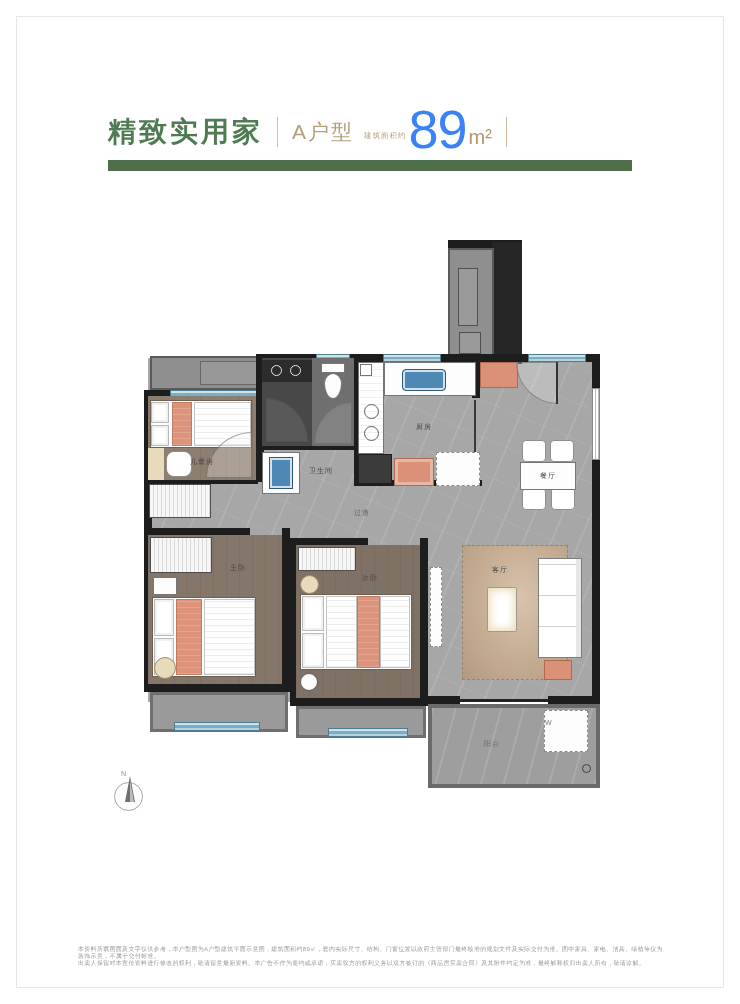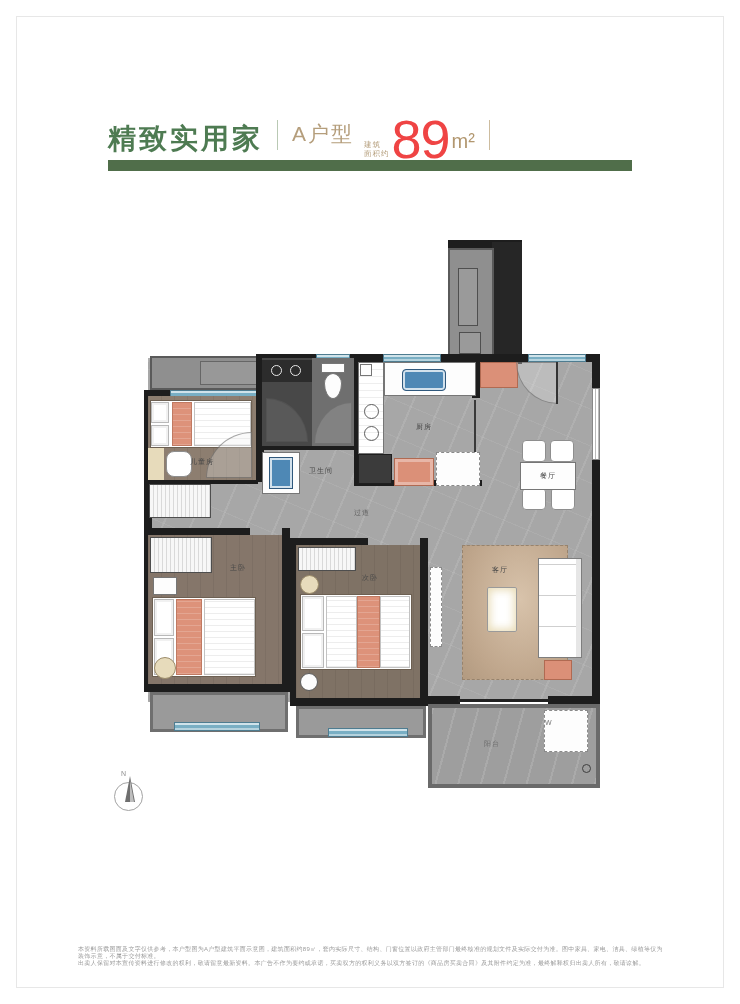--- a/index.html
+++ b/index.html
@@ -1,28 +1,28 @@
 <!DOCTYPE html>
 <html><head>
 <meta charset="utf-8">
 <style>
   html,body{margin:0;padding:0;background:#fff;}
   body{width:740px;height:1004px;font-family:"Liberation Sans",sans-serif;}
   .page{position:relative;width:740px;height:1004px;background:#fff;overflow:hidden;}
   .frame{position:absolute;inset:16px;border:1px solid #e7e7e7;pointer-events:none;}
   
-  .header{position:absolute;left:108px;top:120px;width:528px;height:52px;display:flex;}
+  .header{position:absolute;left:108px;top:106px;width:528px;height:52px;display:flex;align-items:center;}
   .t-title{font-size:28px;font-weight:bold;color:#4e7b52;letter-spacing:3px;white-space:nowrap;}
   .vdiv{width:1px;height:30px;margin:0 14px;}
   .vdiv.g{background:#b9c9b4;}
   .vdiv.t{background:#cdbc9f;}
   .t-unit{font-size:21px;color:#b59e7c;letter-spacing:2px;white-space:nowrap;}
-  .t-areaprefix{display:flex;flex-direction:column;justify-content:center;margin:6px 2px 0 10px;}
+  .t-areaprefix{display:flex;justify-content:center;margin:6px 2px 0 10px;}
   .t-areaprefix i{font-style:normal;font-size:7.5px;line-height:9px;color:#b59e7c;letter-spacing:1px;}
-  .t-num{font-size:54px;font-weight:300;color:#ef4444;line-height:50px;letter-spacing:-1px;margin-top:-6px;}
+  .t-num{font-size:54px;font-weight:300;color:#3b82f6;line-height:50px;letter-spacing:-1px;margin-top:-6px;}
   .t-m2{font-size:20px;color:#b2976f;margin:10px 0 0 2px;}
   .t-layout{font-size:19px;color:#b59e7c;letter-spacing:3px;white-space:nowrap;}
   .greenbar{position:absolute;left:108px;top:160px;width:524px;height:11px;background:#506e4a;}
   
   .plan{position:absolute;left:140px;top:230px;width:462px;height:575px;}
   .plan > div, .plan > span{position:absolute;box-sizing:border-box;}
   .wall{background:#1d1d1d;}
   .floor-gray{background:
     repeating-linear-gradient(113deg,rgba(255,255,255,.10) 0 2px,rgba(0,0,0,0) 2px 26px),
     repeating-linear-gradient(23deg,rgba(255,255,255,.07) 0 1px,rgba(0,0,0,0) 1px 34px),

